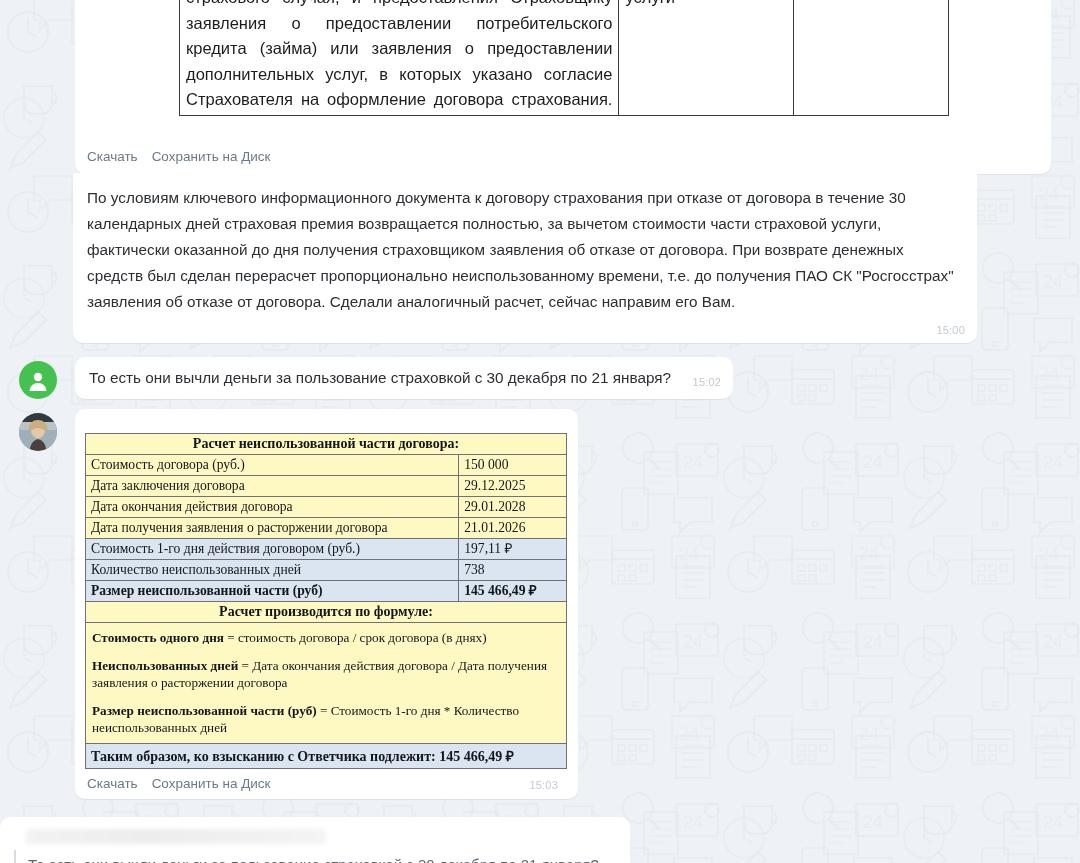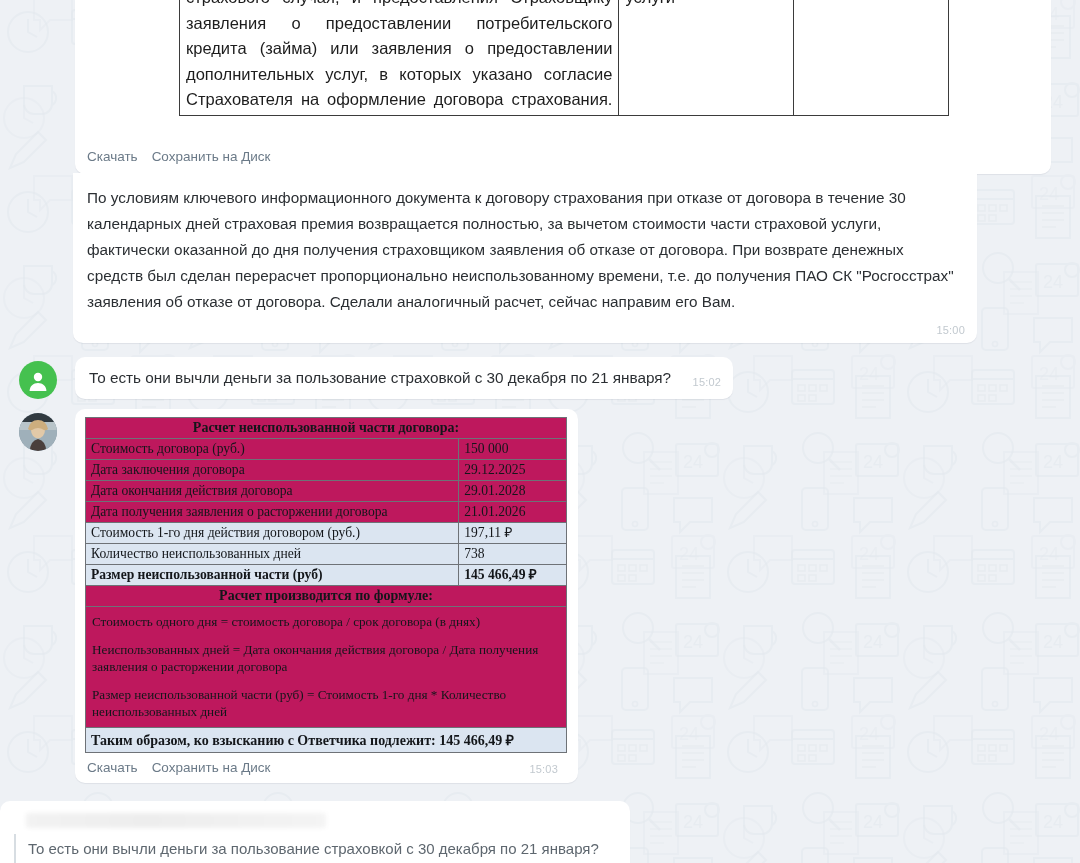--- a/index.html
+++ b/index.html
@@ -158,22 +158,22 @@
   }
   #user-bubble .time { bottom: 11px; right: 12px; }
 
   
   #calc-row { margin-top: 10px; }
   #calc-bubble {
     width: 503px;
     padding: 0 0 4px 0;
   }
   .calc-img {
-    margin: 8px 12px 0 10px;
-    background: #be185d;
+    margin: 24px 12px 0 10px;
+    background: #fef9c3;
     position: relative;
   }
 
   table.calc {
     border-collapse: collapse;
     width: 482px;
     font-family: "Liberation Serif", serif;
     font-size: 13.6px;
     color: #13161a;
   }
@@ -198,21 +198,21 @@
     border-top: none;
     width: 482px;
     padding: 6px 6px 4px 6px;
     font-family: "Liberation Serif", serif;
     font-size: 13.2px;
     line-height: 17.5px;
     color: #13161a;
   }
   .formula-box p { margin-bottom: 10px; }
   .formula-box p:last-child { margin-bottom: 2px; }
-  .formula-box b { font-weight: normal; }
+  .formula-box b { font-weight: bold; }
 
   .total-bar {
     width: 482px;
     border: 1px solid #6e7277;
     border-top: none;
     background: #dbe5f1;
     font-family: "Liberation Serif", serif;
     font-weight: bold;
     font-size: 14px;
     color: #13161a;

